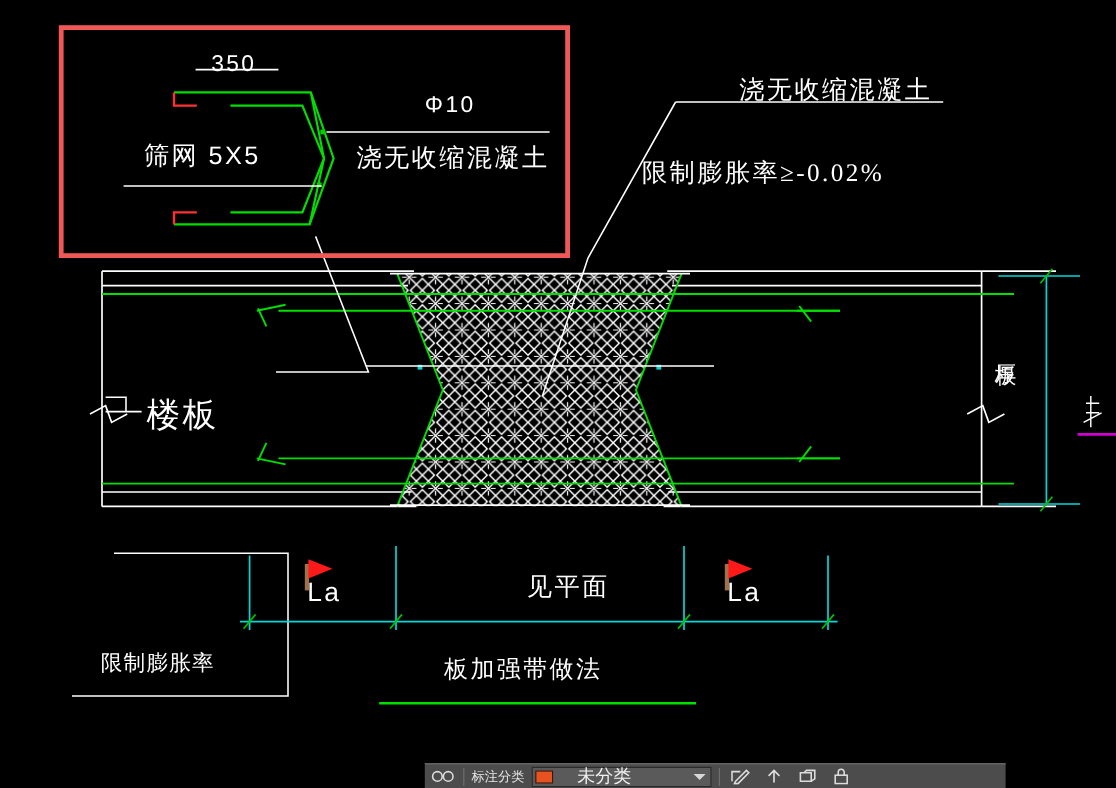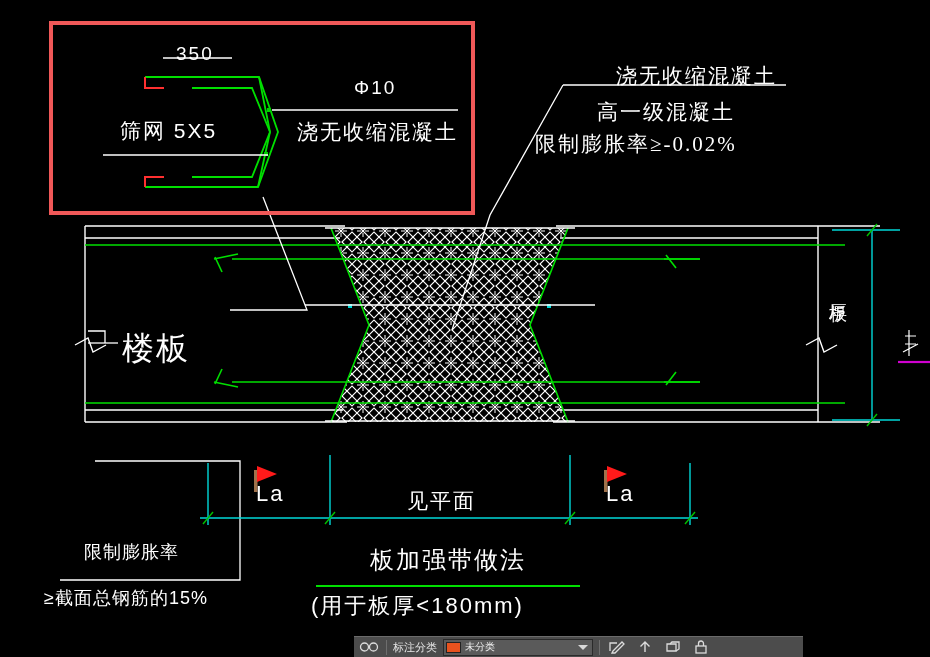--- a/index.html
+++ b/index.html
@@ -44,21 +44,21 @@
   
   #toolbar {
     position: absolute;
     left: 0; top: 636px;
     width: 930px; height: 21px;
     background: #000;
   }
   #toolbar-inner {
     position: absolute;
     left: 354px; top: 0px;
-    width: 449px; height: 21px;
+    width: 484px; height: 21px;
     background: #4c4c4c;
     border-top: 1px solid #6b6b6b;
     display: flex;
     align-items: center;
     padding: 0 4px;
     gap: 6px;
   }
   .tb-icon {
     width: 22px; height: 16px;
     display: flex; align-items: center; justify-content: center;
@@ -83,21 +83,21 @@
     padding: 0 2px;
     gap: 4px;
   }
   .tb-swatch {
     width: 15px; height: 11px;
     background: #e8521e;
     border: 1px solid #222;
     flex: 0 0 auto;
   }
   .tb-combo-text {
-    color: #efefef; font-size: 10px; flex: 1 1 auto; white-space: nowrap;
+    color: #efefef; font-size: 15px; flex: 1 1 auto; white-space: nowrap; margin-left: 16px;
   }
   .tb-caret {
     width: 0; height: 0;
     border-left: 5px solid transparent;
     border-right: 5px solid transparent;
     border-top: 5px solid #d8d8d8;
     margin-right: 2px;
   }
 </style>
 </head>
@@ -275,41 +275,38 @@
     <div class="lbl num" style="left:176px; top:44px;">350</div>
 
     <div class="lbl cn" style="left:120px; top:120px;">筛网 5X5</div>
 
     <div class="lbl num" style="left:334px; top:78px;margin-left:20px;">Φ10</div>
 
     <div class="lbl cn" style="left:297px; top:121px;">浇无收缩混凝土</div>
 
     <div class="lbl cn" style="left:570px; top:65px;margin-left:46px;">浇无收缩混凝土</div>
 
-    <div class="lbl cn" style="left:597px; top:101px;">高一级混凝土</div>
 
     <div class="lbl cn" style="left:535px; top:134px;font-family:Liberation Serif, serif;">限制膨胀率≥-0.02%</div>
 
-    <div class="lbl cn" style="left:122px; top:332px; font-size:32px;text-align:right;">楼板</div>
+    <div class="lbl cn" style="left:122px; top:332px; font-size:28px;text-align:right;">楼板</div>
 
     <div class="lbl cn-sm" style="left:829px; top:290px; writing-mode:vertical-rl; text-orientation:upright; letter-spacing:0px;">板厚</div>
 
     <div class="lbl num" style="left:256px; top:483px; font-size:22px;">La</div>
 
-    <div class="lbl cn" style="left:407px; top:479px;margin-top:11px;">见平面</div>
+    <div class="lbl cn" style="left:439px; top:479px;">见平面</div>
 
     <div class="lbl num" style="left:606px; top:483px; font-size:22px;">La</div>
 
     <div class="lbl cn-sm" style="left:84px; top:543px;">限制膨胀率</div>
 
-    <div class="lbl cn-sm" style="left:44px; top:589px;">≥截面总钢筋的15%</div>
-
-    <div class="lbl cn" style="left:370px; top:548px; font-size:24px;">板加强带做法</div>
-
-    <div class="lbl cn" style="left:311px; top:595px; font-size:22px;">(用于板厚&lt;180mm)</div>
+
+    <div class="lbl cn" style="left:370px; top:548px; font-size:20px;">板加强带做法</div>
+
 
   </div>
 
   <div id="toolbar">
     <div id="toolbar-inner">
 
       <div class="tb-icon">
         <svg width="20" height="12" viewBox="0 0 20 12">
           <circle cx="5.5" cy="6" r="4" fill="none" stroke="#dcdcdc" stroke-width="1.3"></circle>
           <circle cx="14.5" cy="6" r="4" fill="none" stroke="#dcdcdc" stroke-width="1.3"></circle>

